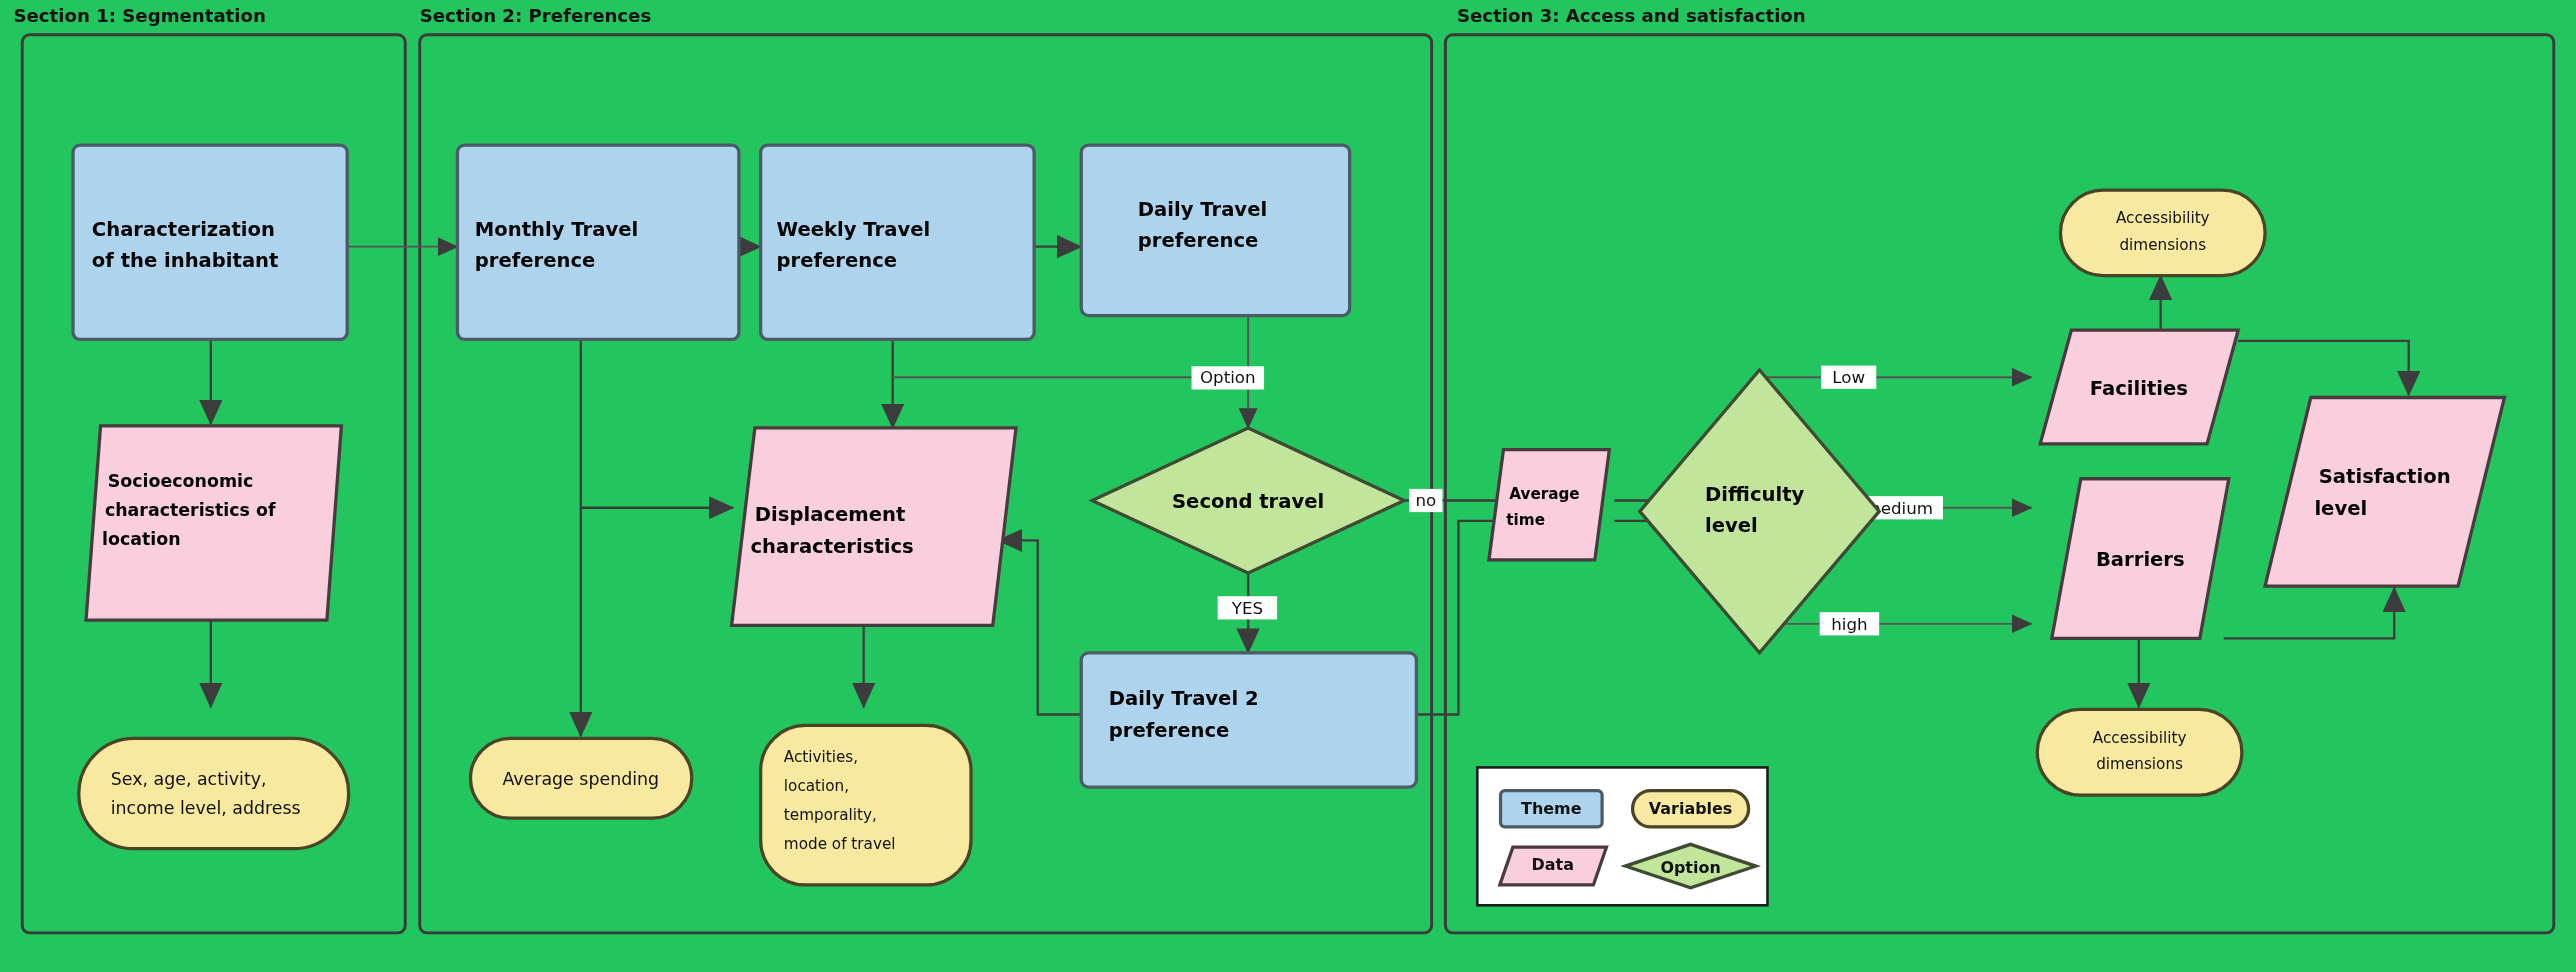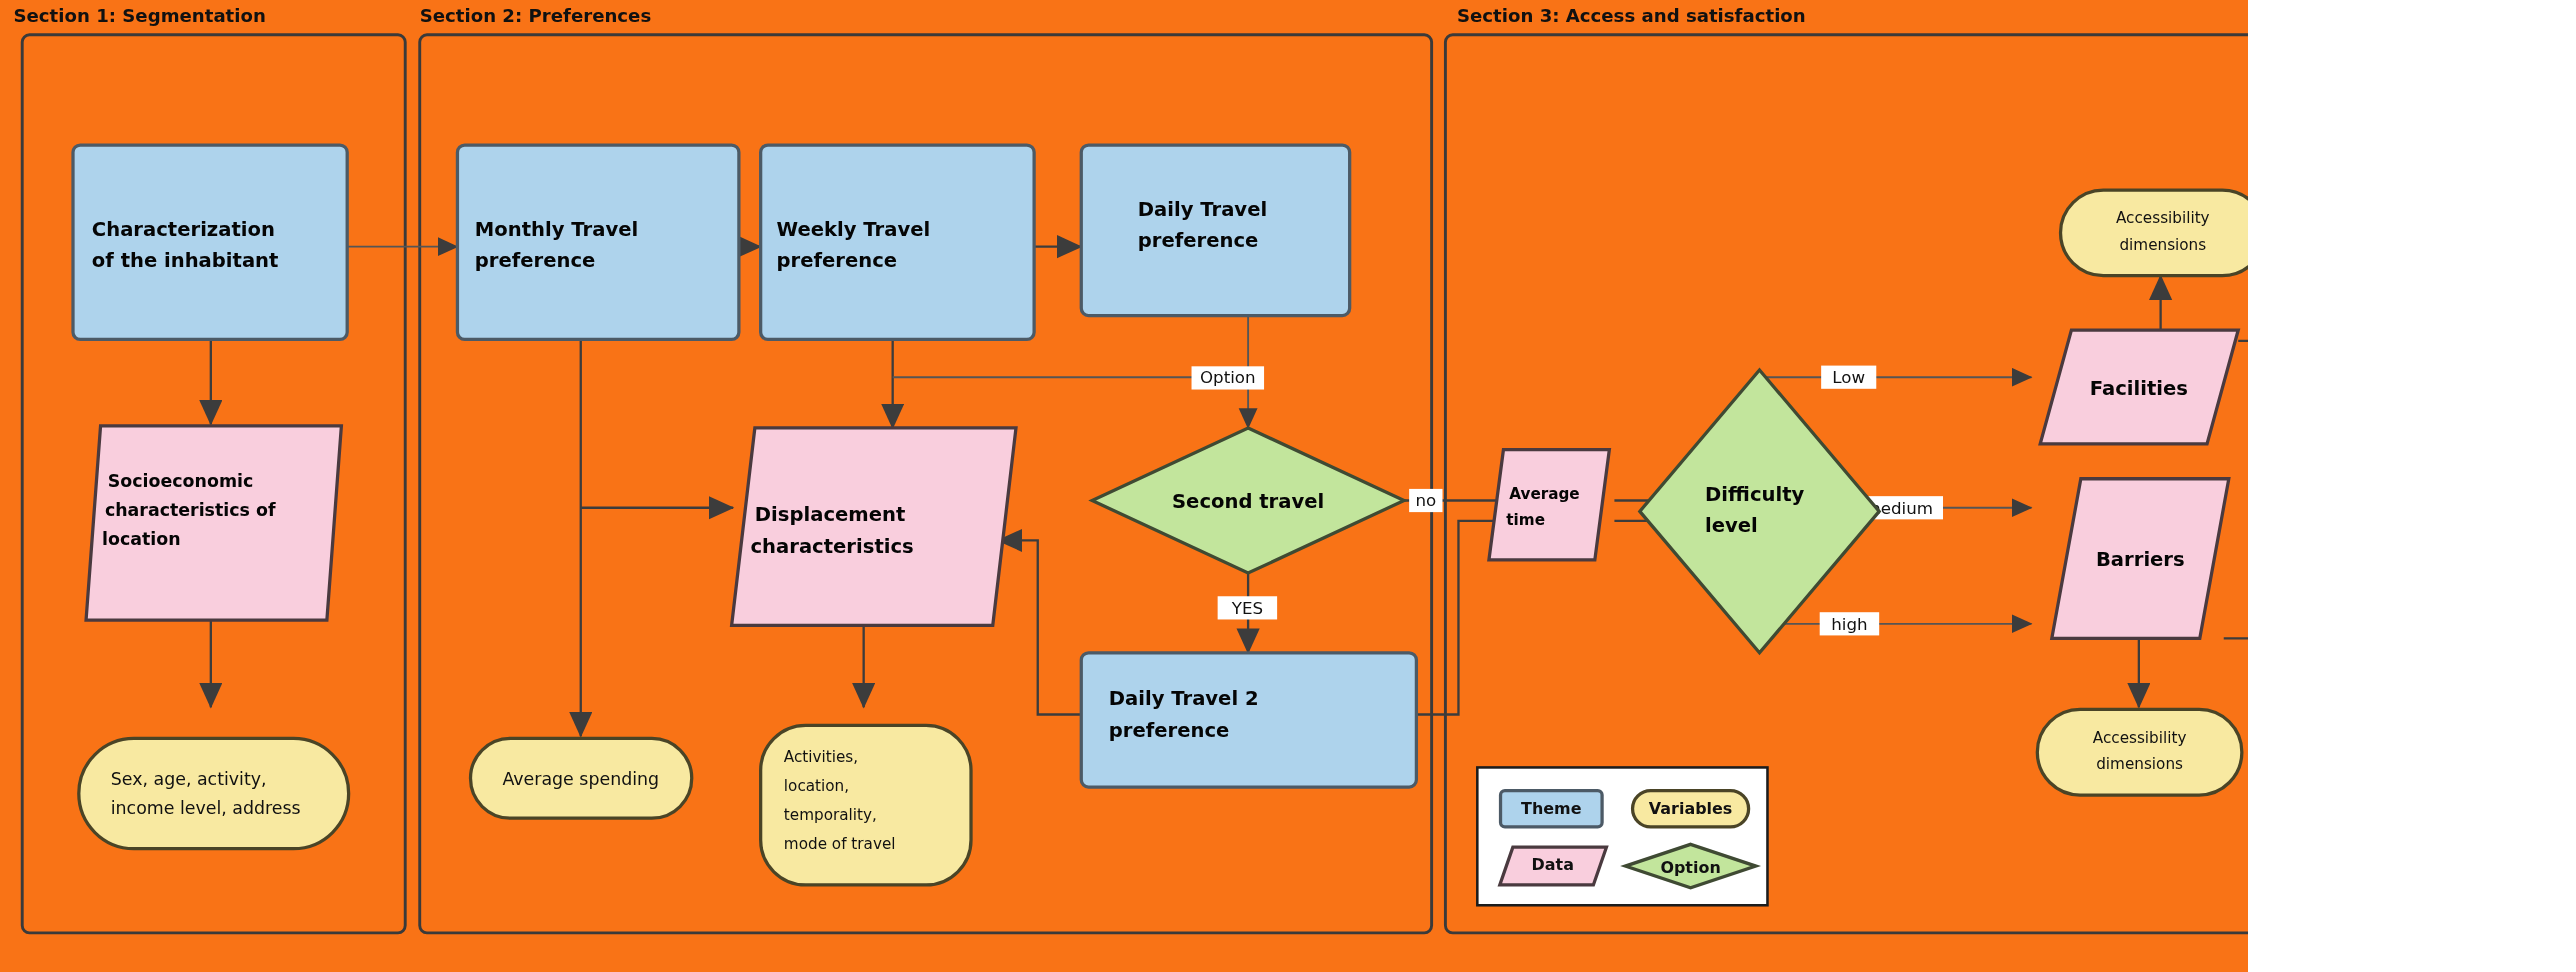--- a/index.html
+++ b/index.html
@@ -1,17 +1,17 @@
 <!DOCTYPE html>
 <html style="font-size:11.6px"><head>
 <meta charset="utf-8">
 <style>
   html,body{margin:0;padding:0;background:#ffffff;}
   body{width:2576px;height:972px;font-family:"DejaVu Sans",sans-serif;}
-  #root{position:relative;width:2248px;height:972px;overflow:hidden;background:#f97316;}
+  #root{position:relative;width:2576px;height:972px;overflow:hidden;background:#22c55e;}
   svg#canvas{position:absolute;left:0;top:0;width:2576px;height:972px;}
   .sect-title{font-family:"DejaVu Sans",sans-serif;font-weight:bold;font-size:25px;fill:#111111;}
   .node-label{font-family:"DejaVu Sans",sans-serif;font-weight:bold;font-size:27px;fill:#050505;}
   .node-label.small{font-size:24px;}
   .node-label.tiny{font-size:21px;}
   .var-label{font-family:"DejaVu Sans",sans-serif;font-weight:normal;font-size:24px;fill:#111111;}
   .var-label.tiny{font-size:21px;}
   .edge-label{font-family:"DejaVu Sans",sans-serif;font-weight:normal;font-size:23px;fill:#111111;}
   .legend-label{font-family:"DejaVu Sans",sans-serif;font-weight:bold;font-size:22px;fill:#111111;}
   .frame{fill:none;stroke:#3a3a3a;stroke-width:4;}

